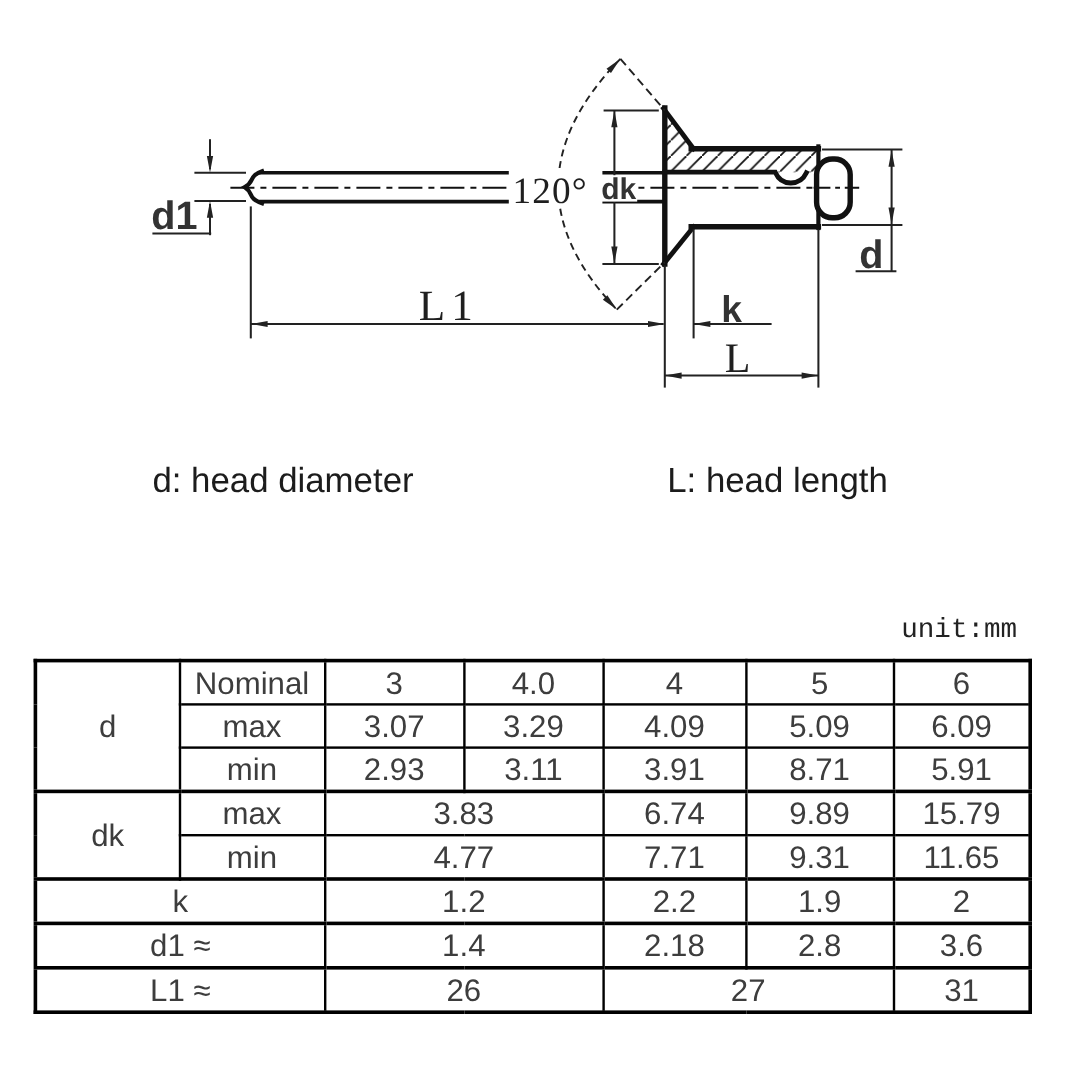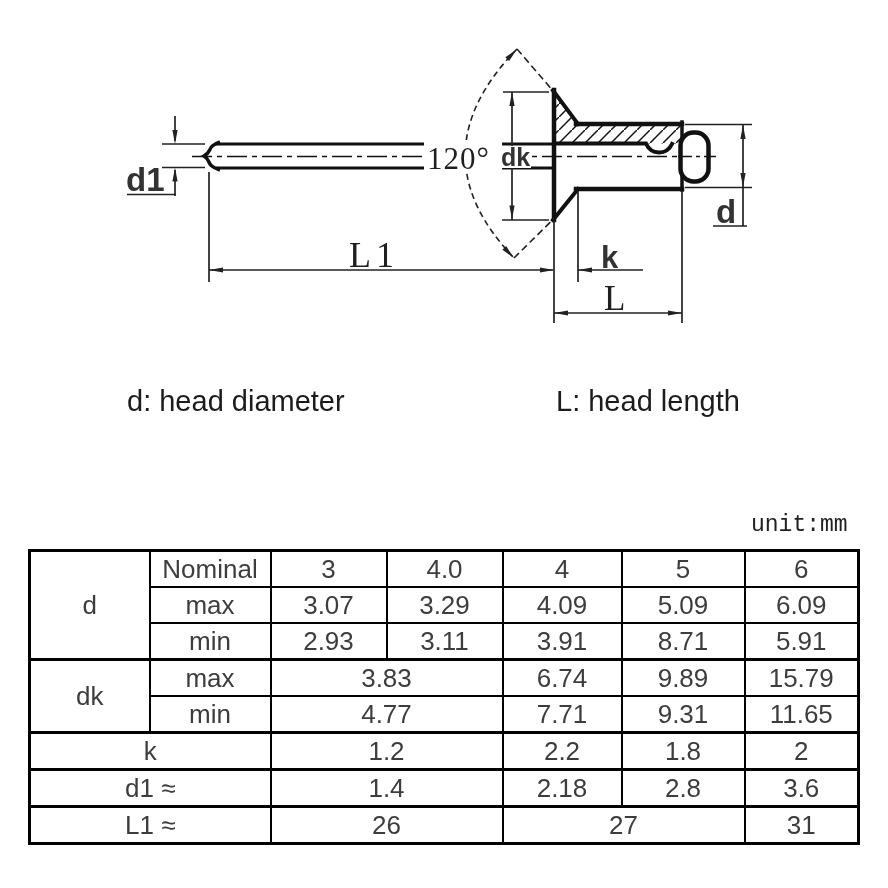--- a/index.html
+++ b/index.html
@@ -169,21 +169,21 @@
         <td>min</td>
         <td colspan="2">4.77</td>
         <td>7.71</td>
         <td>9.31</td>
         <td>11.65</td>
       </tr>
       <tr class="sect">
         <td colspan="2">k</td>
         <td colspan="2">1.2</td>
         <td>2.2</td>
-        <td>1.8</td>
+        <td>1.9</td>
         <td>2</td>
       </tr>
       <tr class="sect">
         <td colspan="2">d1 ≈</td>
         <td colspan="2">1.4</td>
         <td>2.18</td>
         <td>2.8</td>
         <td>3.6</td>
       </tr>
       <tr class="sect">

